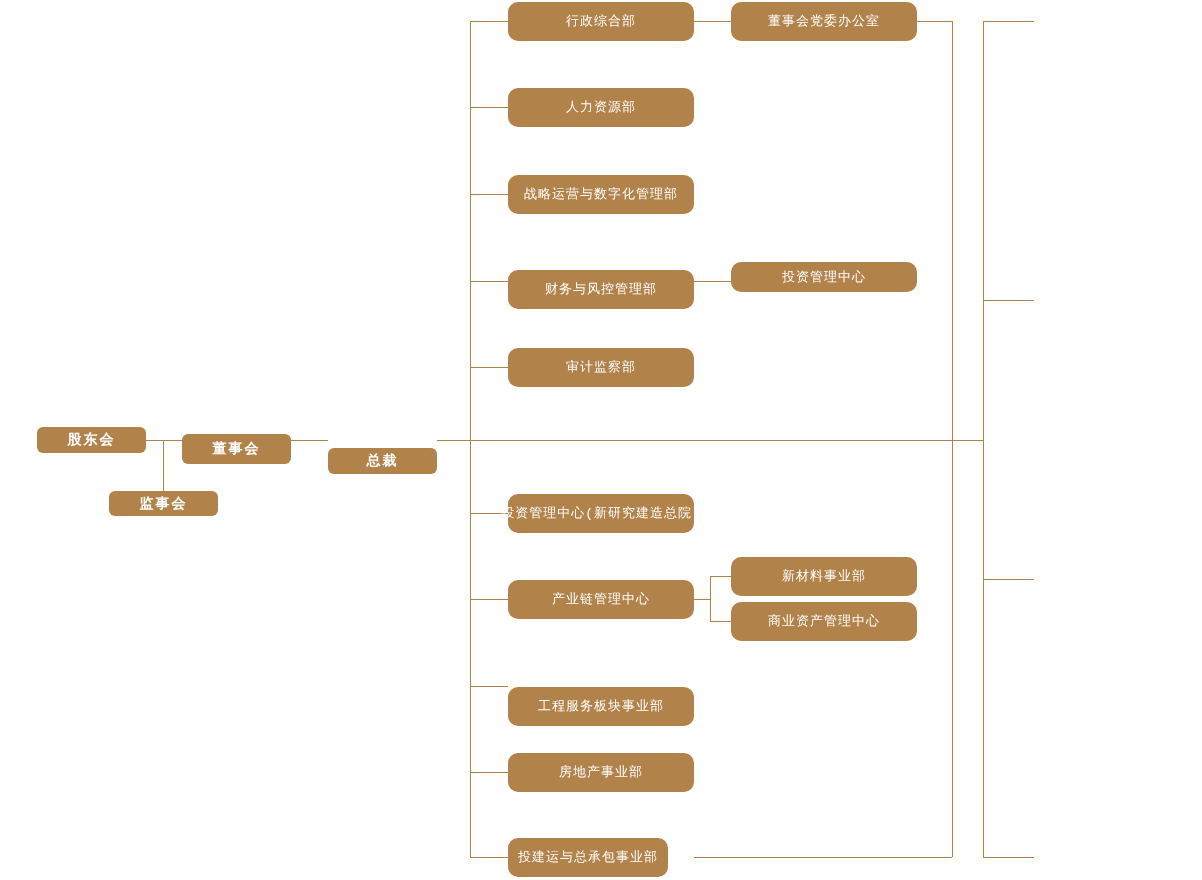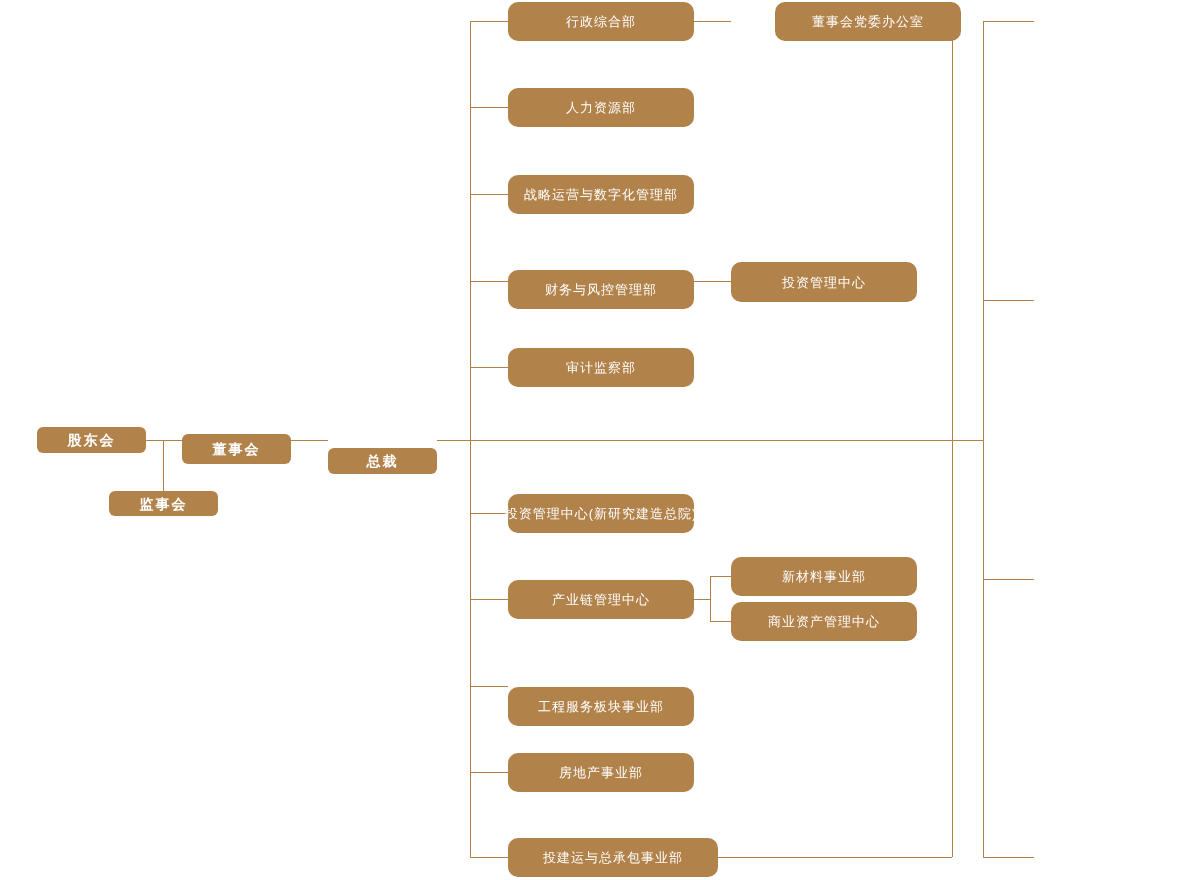--- a/index.html
+++ b/index.html
@@ -23,20 +23,21 @@
     border-radius: 10px;
     display: flex;
     align-items: center;
     justify-content: center;
     font-size: 13px;
     font-weight: 500;
     letter-spacing: 1px;
     white-space: nowrap;
     text-align: left;
     line-height: 1;
+    font-family: Liberation Mono, monospace;
   }
   .node.small {
     border-radius: 6px;
     font-size: 14px;
     font-weight: 600;
     letter-spacing: 2px;
   }
   .line {
     position: absolute;
     background: var(--line-color, #b0824a);
@@ -83,18 +84,18 @@
     <div class="node small" style="left: 109px; top: 491px; width: 109px; height: 25px;">监事会</div>
     <div class="node" style="left: 508px; top: 2px; width: 186px; height: 39px;">行政综合部</div>
     <div class="node" style="left: 508px; top: 88px; width: 186px; height: 39px;">人力资源部</div>
     <div class="node" style="left: 508px; top: 175px; width: 186px; height: 39px;">战略运营与数字化管理部</div>
     <div class="node" style="left: 508px; top: 270px; width: 186px; height: 39px;">财务与风控管理部</div>
     <div class="node" style="left: 508px; top: 348px; width: 186px; height: 39px;">审计监察部</div>
     <div class="node" style="left: 508px; top: 494px; width: 186px; height: 39px;">投资管理中心(新研究建造总院)</div>
     <div class="node" style="left: 508px; top: 580px; width: 186px; height: 39px;">产业链管理中心</div>
     <div class="node" style="left: 508px; top: 667px; width: 186px; height: 39px; margin-top: 20px;">工程服务板块事业部</div>
     <div class="node" style="left: 508px; top: 753px; width: 186px; height: 39px;">房地产事业部</div>
-    <div class="node" style="left: 508px; top: 838px; width: 210px; height: 39px;">投建运与总承包事业部</div>
-    <div class="node" style="left: 731px; top: 2px; width: 186px; height: 39px; margin-left: 44px;">董事会党委办公室</div>
-    <div class="node" style="left: 731px; top: 262px; width: 186px; height: 40px;">投资管理中心</div>
+    <div class="node" style="left: 508px; top: 838px; width: 160px; height: 39px;">投建运与总承包事业部</div>
+    <div class="node" style="left: 731px; top: 2px; width: 186px; height: 39px;">董事会党委办公室</div>
+    <div class="node" style="left: 731px; top: 262px; width: 186px; height: 30px;">投资管理中心</div>
     <div class="node" style="left: 731px; top: 557px; width: 186px; height: 39px;">新材料事业部</div>
     <div class="node" style="left: 731px; top: 602px; width: 186px; height: 39px;">商业资产管理中心</div>
   </div>
 
 </body></html>

